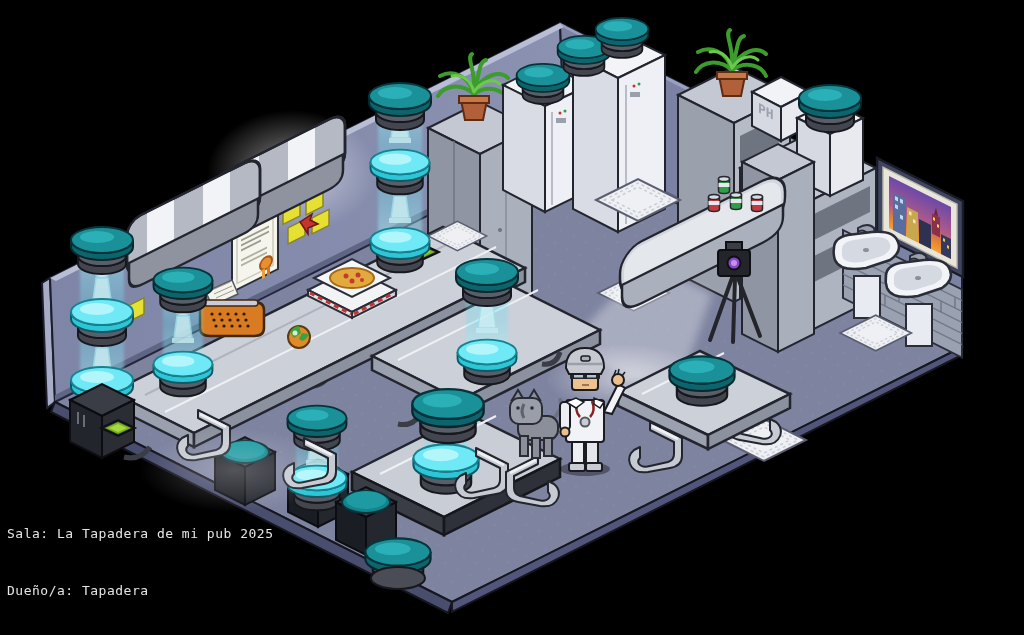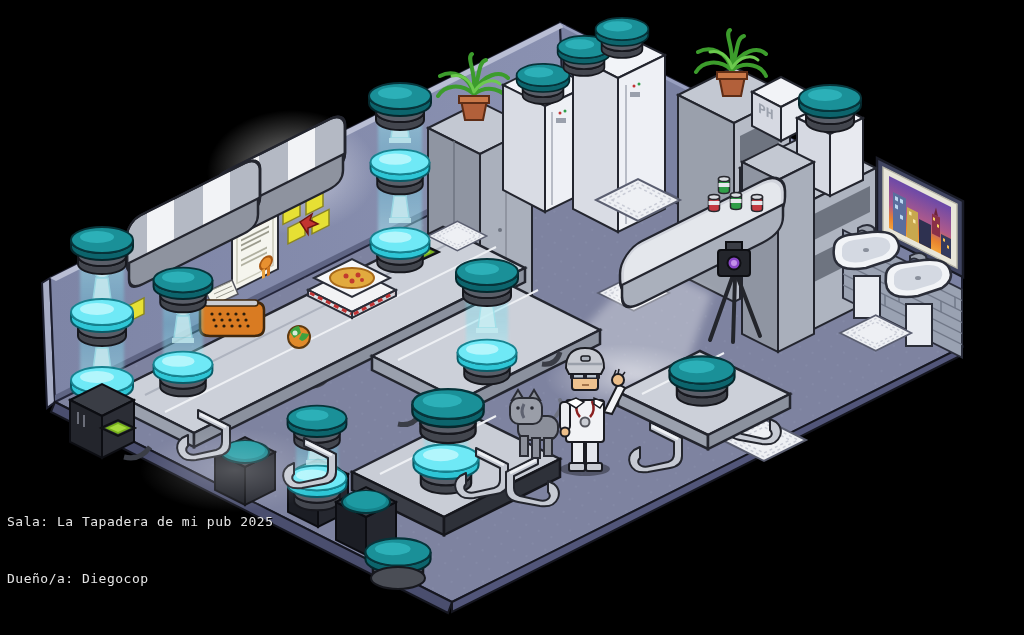--- a/index.html
+++ b/index.html
@@ -1,19 +1,19 @@
 <!DOCTYPE html>
 <html><head>
 <meta charset="utf-8">
 <style>
   html,body{margin:0;padding:0;background:#000;}
   .stage{position:relative;width:1024px;height:635px;background:#000;overflow:hidden;
          font-family:"DejaVu Sans Mono",monospace;}
   .stage svg{position:absolute;left:0;top:0;}
-  .status{position:absolute;left:7px;bottom:28px;color:#e6e6e6;font-size:13px;
+  .status{position:absolute;left:7px;bottom:16px;color:#e6e6e6;font-size:13px;
           line-height:19px;letter-spacing:0.5px;text-shadow:1px 1px 0 #000;white-space:pre;}
 </style>
 </head>
 <body>
 
 <div class="stage">
 <svg viewBox="0 0 1024 635" width="1024" height="635">
   <defs>
     <linearGradient id="wallL" x1="0" y1="0" x2="1" y2="0">
       <stop offset="0" stop-color="#7e85a6"></stop>
@@ -517,15 +517,15 @@
     <path d="M14,26 q0,-20 19,-20 q19,0 19,20 l-3,6 l-32,0 z" fill="#c7cad1" stroke="#1b1c22" stroke-width="2"></path>
     <path d="M16,22 h34" stroke="#9aa0aa" stroke-width="2.5"></path>
     <rect x="29" y="14" width="9" height="5" rx="2" fill="#aab0ba" stroke="#1b1c22" stroke-width="1.5"></rect>
   </g>
 
   <ellipse cx="235" cy="470" rx="95" ry="42" fill="url(#spot)" opacity="0.45"></ellipse>
 </svg>
 
 <div class="status">
   <div>Sala: La Tapadera de mi pub 2025</div>
-  <div>Dueño/a: Diegocop</div>
+  <div>Dueño/a: Tapadera</div>
 </div>
 </div>
 
 </body></html>

